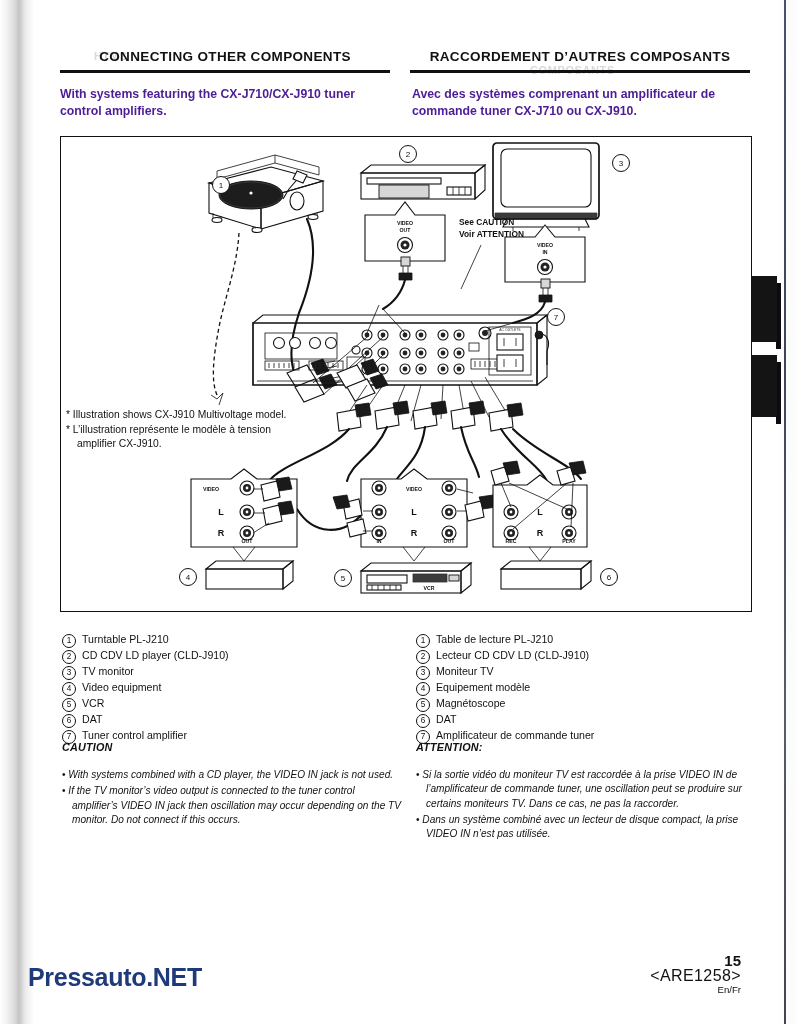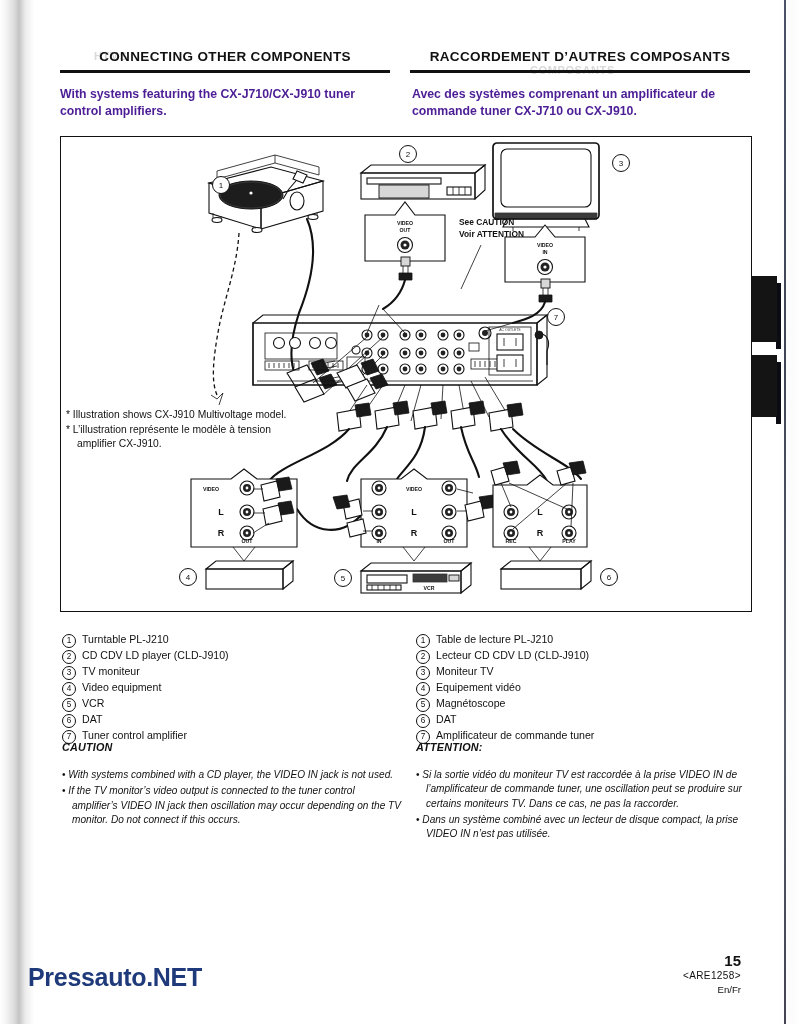--- a/index.html
+++ b/index.html
@@ -89,21 +89,21 @@
   .caution p{margin:0 0 2px 0;font-style:italic;line-height:14.3px;padding-left:10px;text-indent:-10px;}
   .bullet{font-style:normal;}
 
   
   .watermark{
     position:absolute;left:28px;top:963px;
     font-size:25px;font-weight:bold;letter-spacing:-.3px;
   }
   .footer-right{position:absolute;right:58px;top:952px;text-align:right;color:#111;}
   .footer-right .pg{font-size:15px;font-weight:bold;line-height:17px;}
-  .footer-right .code{font-size:10px;line-height:14px;letter-spacing:.4px;}
+  .footer-right .code{font-size:16px;line-height:14px;letter-spacing:.4px;}
   .footer-right .lang{font-size:9.6px;line-height:13px;}
 
   svg{display:block;}
   .ln{fill:none;stroke:#111;stroke-width:1.1;}
   .ln-thin{fill:none;stroke:#111;stroke-width:.8;}
   .ln-thick{fill:none;stroke:#111;stroke-width:1.7;}
   .wire{fill:none;stroke:#111;stroke-width:2.1;stroke-linecap:round;}
   .dash{fill:none;stroke:#111;stroke-width:1.3;stroke-dasharray:4 3;}
   .fillw{fill:#fff;stroke:#111;stroke-width:1.1;}
   .fillg{fill:#d7d7d7;stroke:#111;stroke-width:.9;}
@@ -497,21 +497,21 @@
       <li>
         <span class="circnum">1</span>
         <span>Turntable PL-J210</span>
       </li>
       <li>
         <span class="circnum">2</span>
         <span>CD CDV LD player (CLD-J910)</span>
       </li>
       <li>
         <span class="circnum">3</span>
-        <span>TV moniteur</span>
+        <span>TV monitor</span>
       </li>
       <li>
         <span class="circnum">4</span>
         <span>Video equipment</span>
       </li>
       <li>
         <span class="circnum">5</span>
         <span>VCR</span>
       </li>
       <li>
@@ -533,21 +533,21 @@
       <li>
         <span class="circnum">2</span>
         <span>Lecteur CD CDV LD (CLD-J910)</span>
       </li>
       <li>
         <span class="circnum">3</span>
         <span>Moniteur TV</span>
       </li>
       <li>
         <span class="circnum">4</span>
-        <span>Equipement vidéo</span>
+        <span>Equipement modèle</span>
       </li>
       <li>
         <span class="circnum">5</span>
         <span>Magnétoscope</span>
       </li>
       <li>
         <span class="circnum">6</span>
         <span>DAT</span>
       </li>
       <li>

